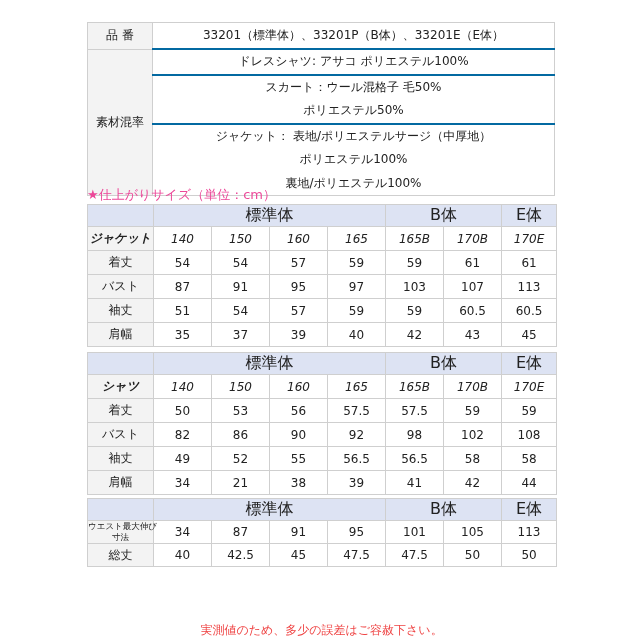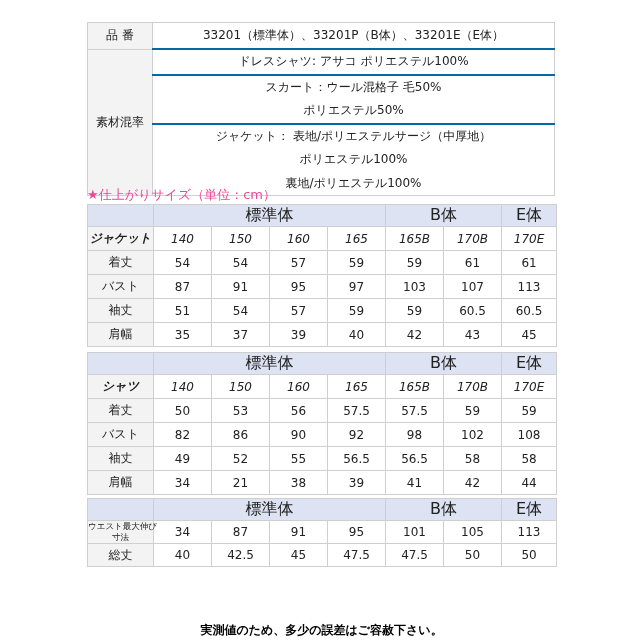--- a/index.html
+++ b/index.html
@@ -29,21 +29,21 @@
   .size tr.data td { height: 23px; font-size: 12px; }
   .size td.rowlabel { background: #f3f3f3; }
   .size tr.grp td.rowlabel { background: #dde3f3; }
   .small2 { font-size: 8.5px; line-height: 11px; }
   #t1 { top: 204px; }
   #t2 { top: 352px; }
   #t3 { top: 498px; }
   #t3 tr.data td { height: 22px; }
   .footnote {
     position: absolute; top: 622px; left: 87px; width: 469px; text-align: center;
-    font-size: 12px; color: #000000; font-weight: bold;
+    font-size: 12px; color: #ef4444;
   }
 </style>
 </head>
 <body>
 
 <table class="info">
   <tbody>
       <tr class="r0">
     <td class="label">品 番</td>
     <td class="val">33201（標準体）、33201P（B体）、33201E（E体）</td>

